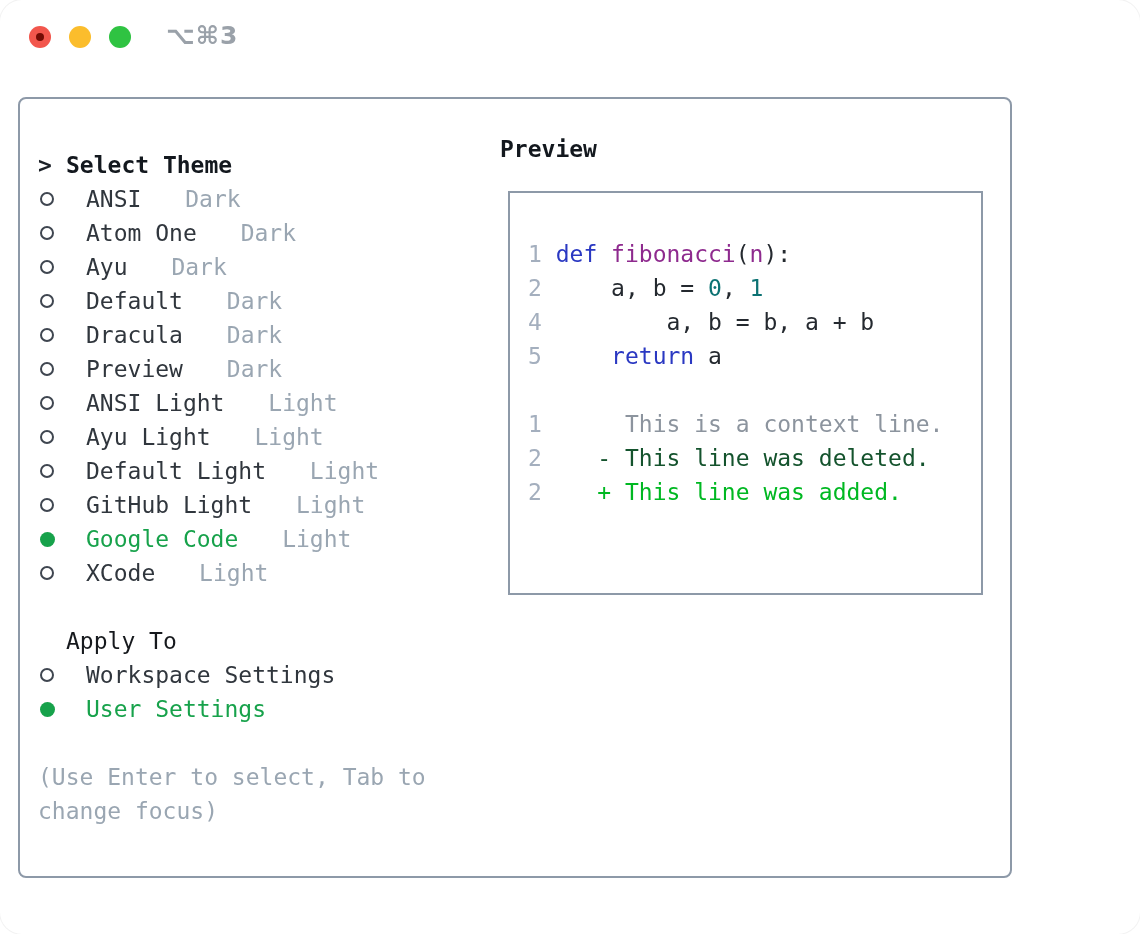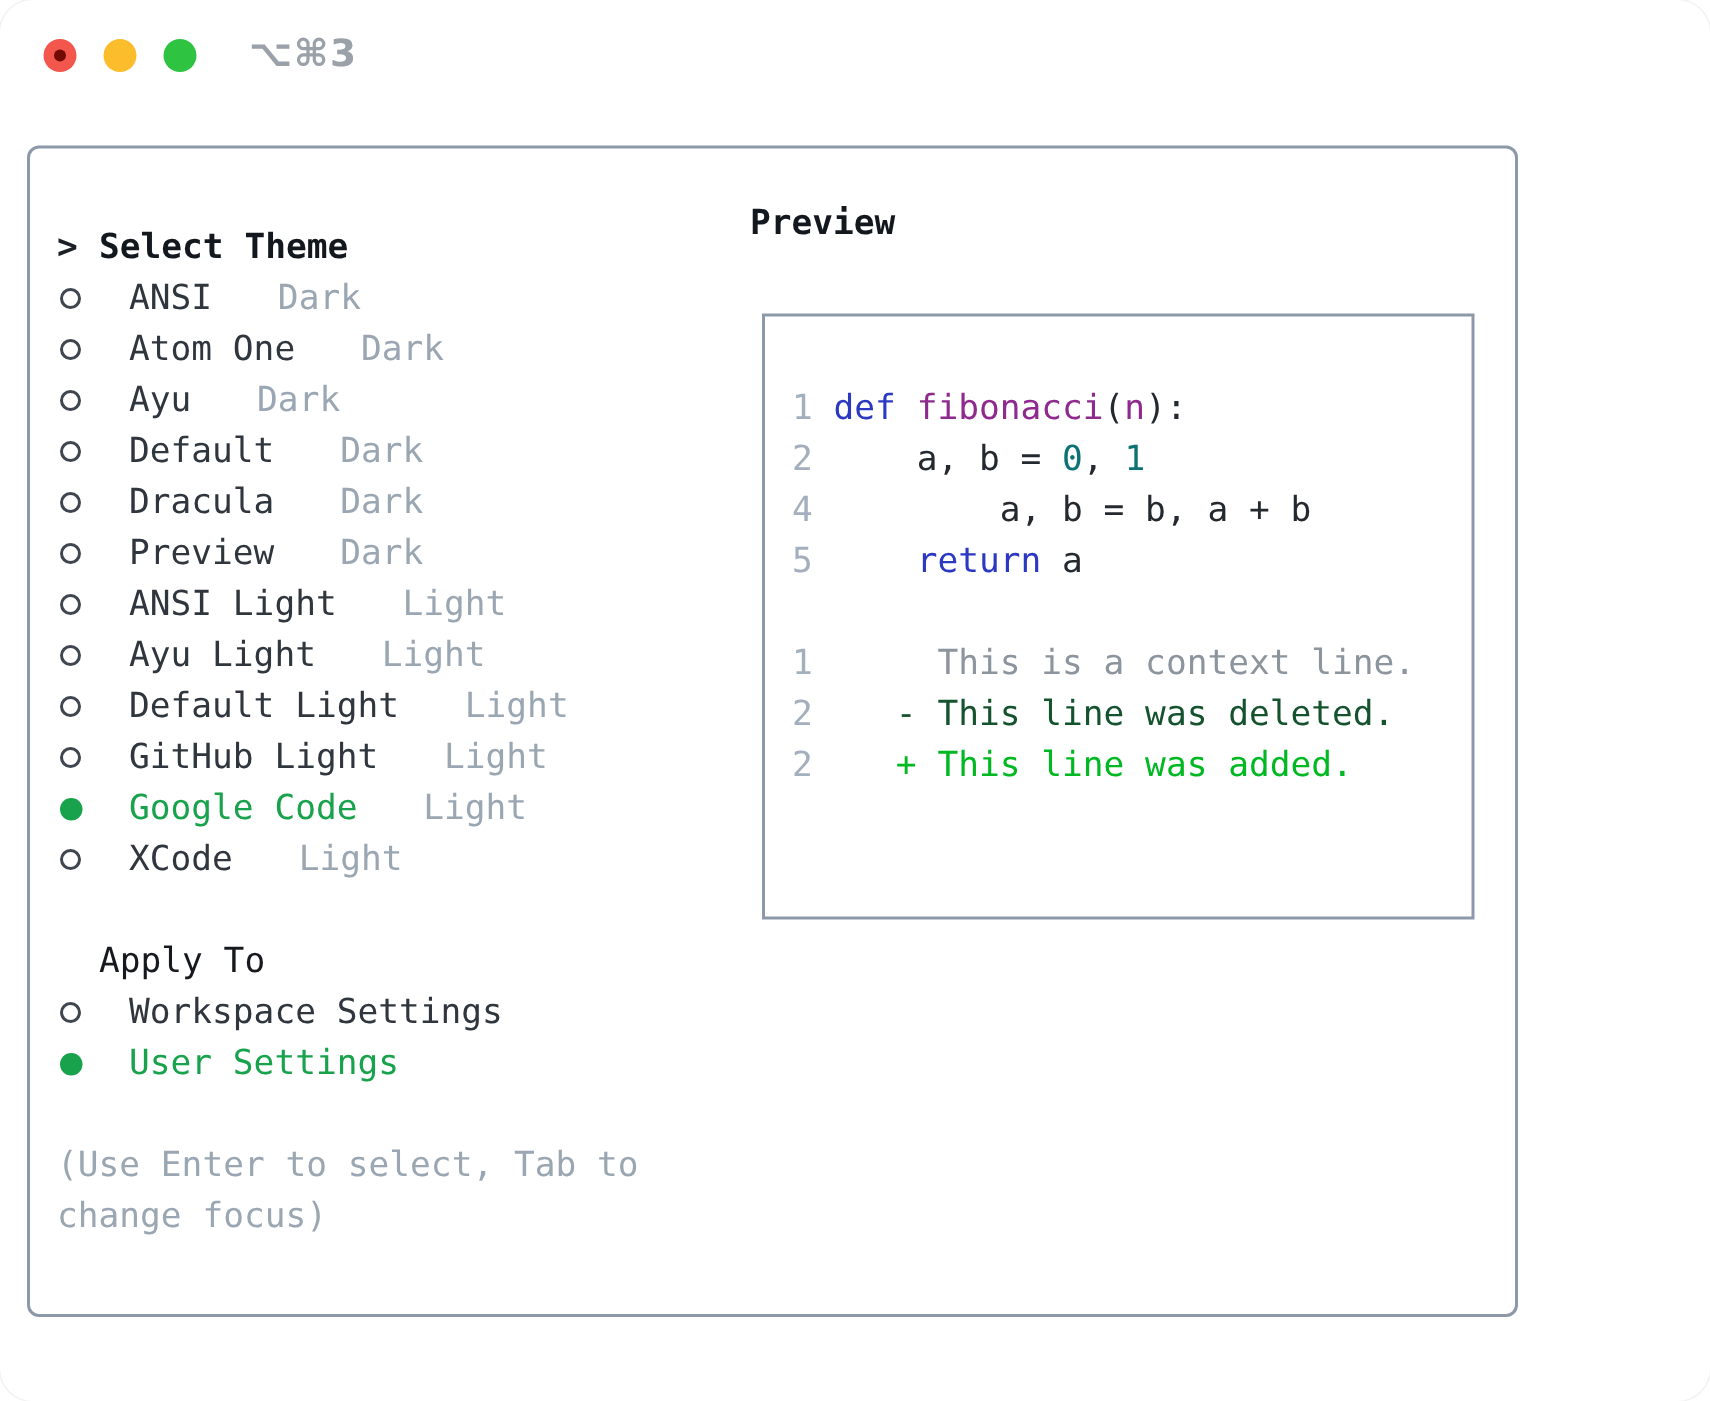--- a/index.html
+++ b/index.html
@@ -46,21 +46,21 @@
   .heading2 { color:#16191d; }
   .help { color:#9aa6b2; }
   .spacer { height:34px; }
 
   
   .preview-title {
     position:absolute; left:480px; top:33px; height:34px; line-height:34px;
     font-size:23px; font-weight:bold; color:#13181e;
   }
   .preview-box {
-    position:absolute; left:488px; top:110px; width:475px; height:404px;
+    position:absolute; left:488px; top:92px; width:475px; height:404px;
     border:2px solid #8d99a8; background:#fff;
   }
   .code { position:absolute; inset:0; padding:44px 0 0 18px; }
   .code-line { height:34px; line-height:34px; font-size:23px; white-space:pre; }
 
   .seg-num { color:#a4afbe; }
   .seg-kw  { color:#2a38c2; }
   .seg-fn  { color:#8e2a8e; }
   .seg-lit { color:#0c7273; }
   .seg-pln { color:#24292f; }

